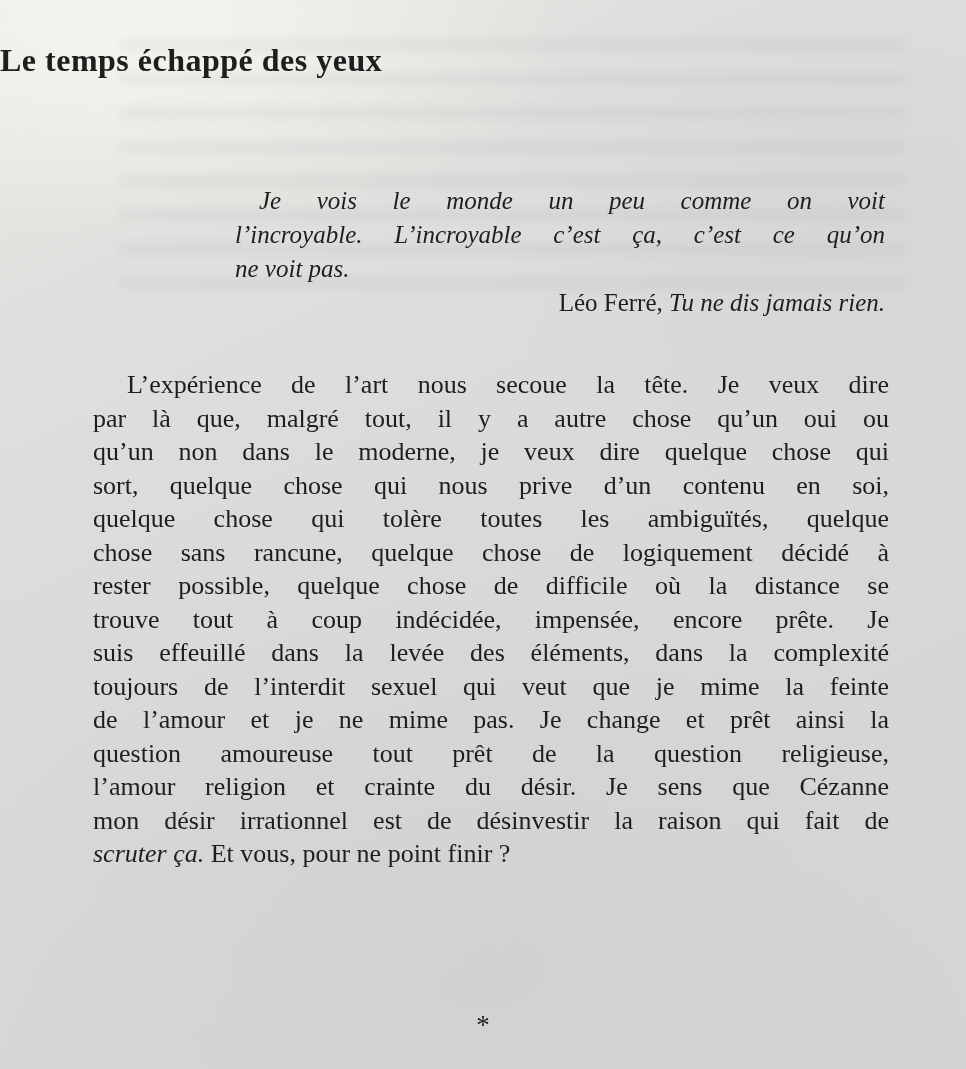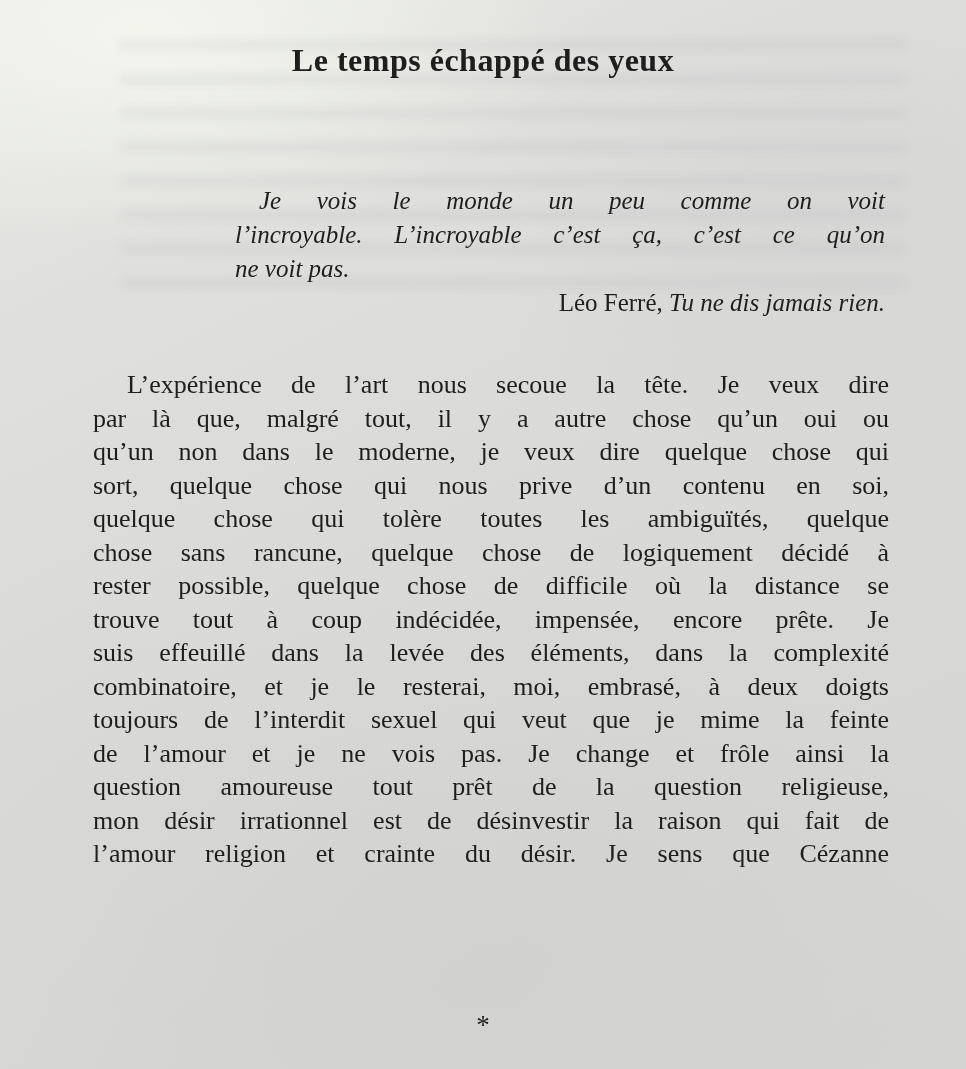--- a/index.html
+++ b/index.html
@@ -31,21 +31,21 @@
         rgba(220,221,218,0) 10px, rgba(220,221,218,0) 34px);
     filter: blur(4px);
     pointer-events: none;
   }
   .title {
     position: absolute;
     top: 42px;
     left: 0;
     width: 100%;
     margin: 0;
-    text-align: center;
+    text-align: left;
     font-size: 32px;
     font-weight: bold;
     letter-spacing: 0.5px;
   }
   .epigraph {
     position: absolute;
     top: 184px;
     left: 235px;
     width: 650px;
     font-size: 25px;
@@ -109,22 +109,22 @@
   <div class="bodytext">
       <div class="line indent"><span>L’expérience de l’art nous secoue la tête. Je veux dire</span></div>
       <div class="line"><span>par là que, malgré tout, il y a autre chose qu’un oui ou</span></div>
       <div class="line"><span>qu’un non dans le moderne, je veux dire quelque chose qui</span></div>
       <div class="line"><span>sort, quelque chose qui nous prive d’un contenu en soi,</span></div>
       <div class="line"><span>quelque chose qui tolère toutes les ambiguïtés, quelque</span></div>
       <div class="line"><span>chose sans rancune, quelque chose de logiquement décidé à</span></div>
       <div class="line"><span>rester possible, quelque chose de difficile où la distance se</span></div>
       <div class="line"><span>trouve tout à coup indécidée, impensée, encore prête. Je</span></div>
       <div class="line"><span>suis effeuillé dans la levée des éléments, dans la complexité</span></div>
-      <div class="line"><span>combinatoire, et je le resterai, moi, embrasé, à deux doigts</span></div>
       <div class="line"><span>toujours de l’interdit sexuel qui veut que je mime la feinte</span></div>
-      <div class="line"><span>de l’amour et je ne vois pas. Je change et frôle ainsi la</span></div>
+      <div class="line"><span>de l’amour et je ne mime pas. Je change et prêt ainsi la</span></div>
       <div class="line"><span>question amoureuse tout prêt de la question religieuse,</span></div>
+      <div class="line"><span>l’amour religion et crainte du désir. Je sens que Cézanne</span></div>
       <div class="line"><span>mon désir irrationnel est de désinvestir la raison qui fait de</span></div>
-      <div class="line"><span>l’amour religion et crainte du désir. Je sens que Cézanne</span></div>
+      <div class="line last"><span class="italic">scruter ça.</span><span> Et vous, pour ne point finir ?</span></div>
     </div>
 
   <div class="separator">*</div>
 </div>
 
 </body></html>

